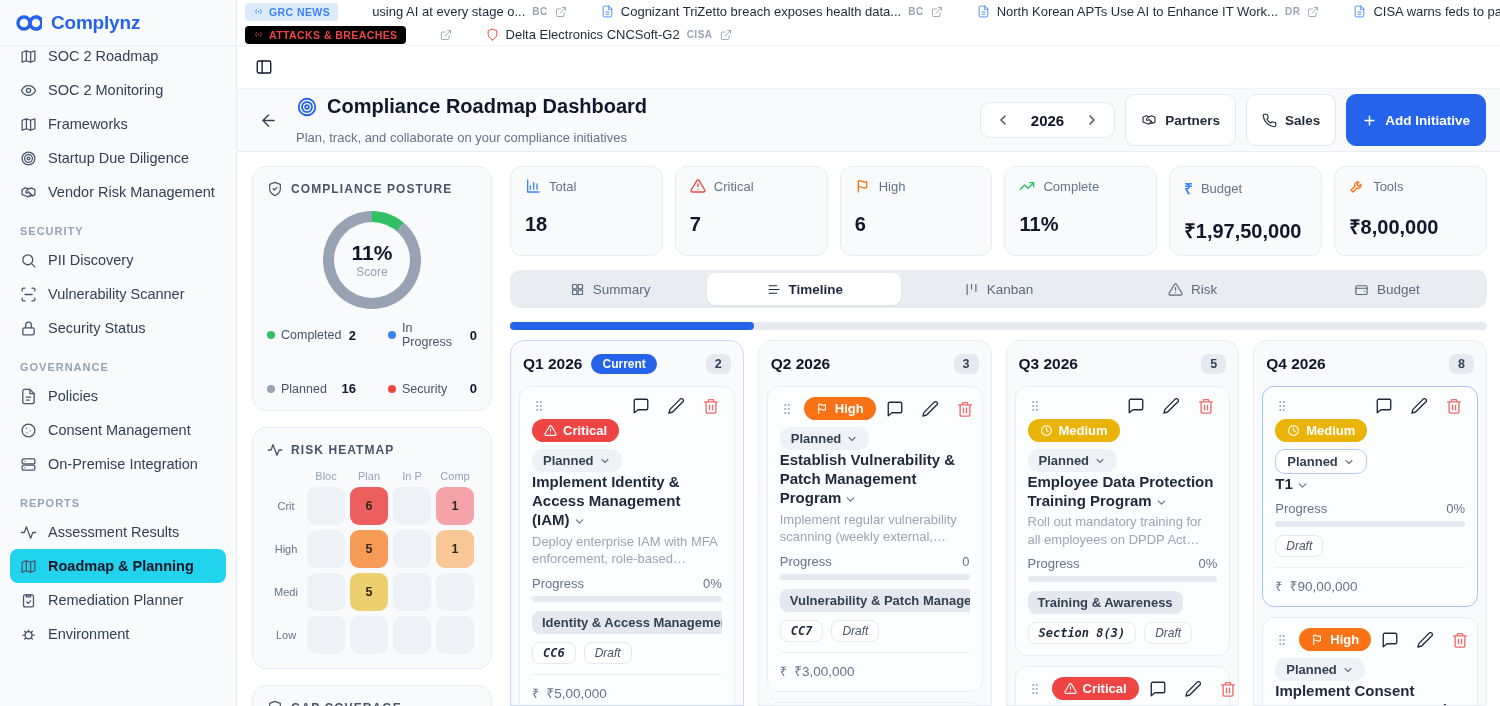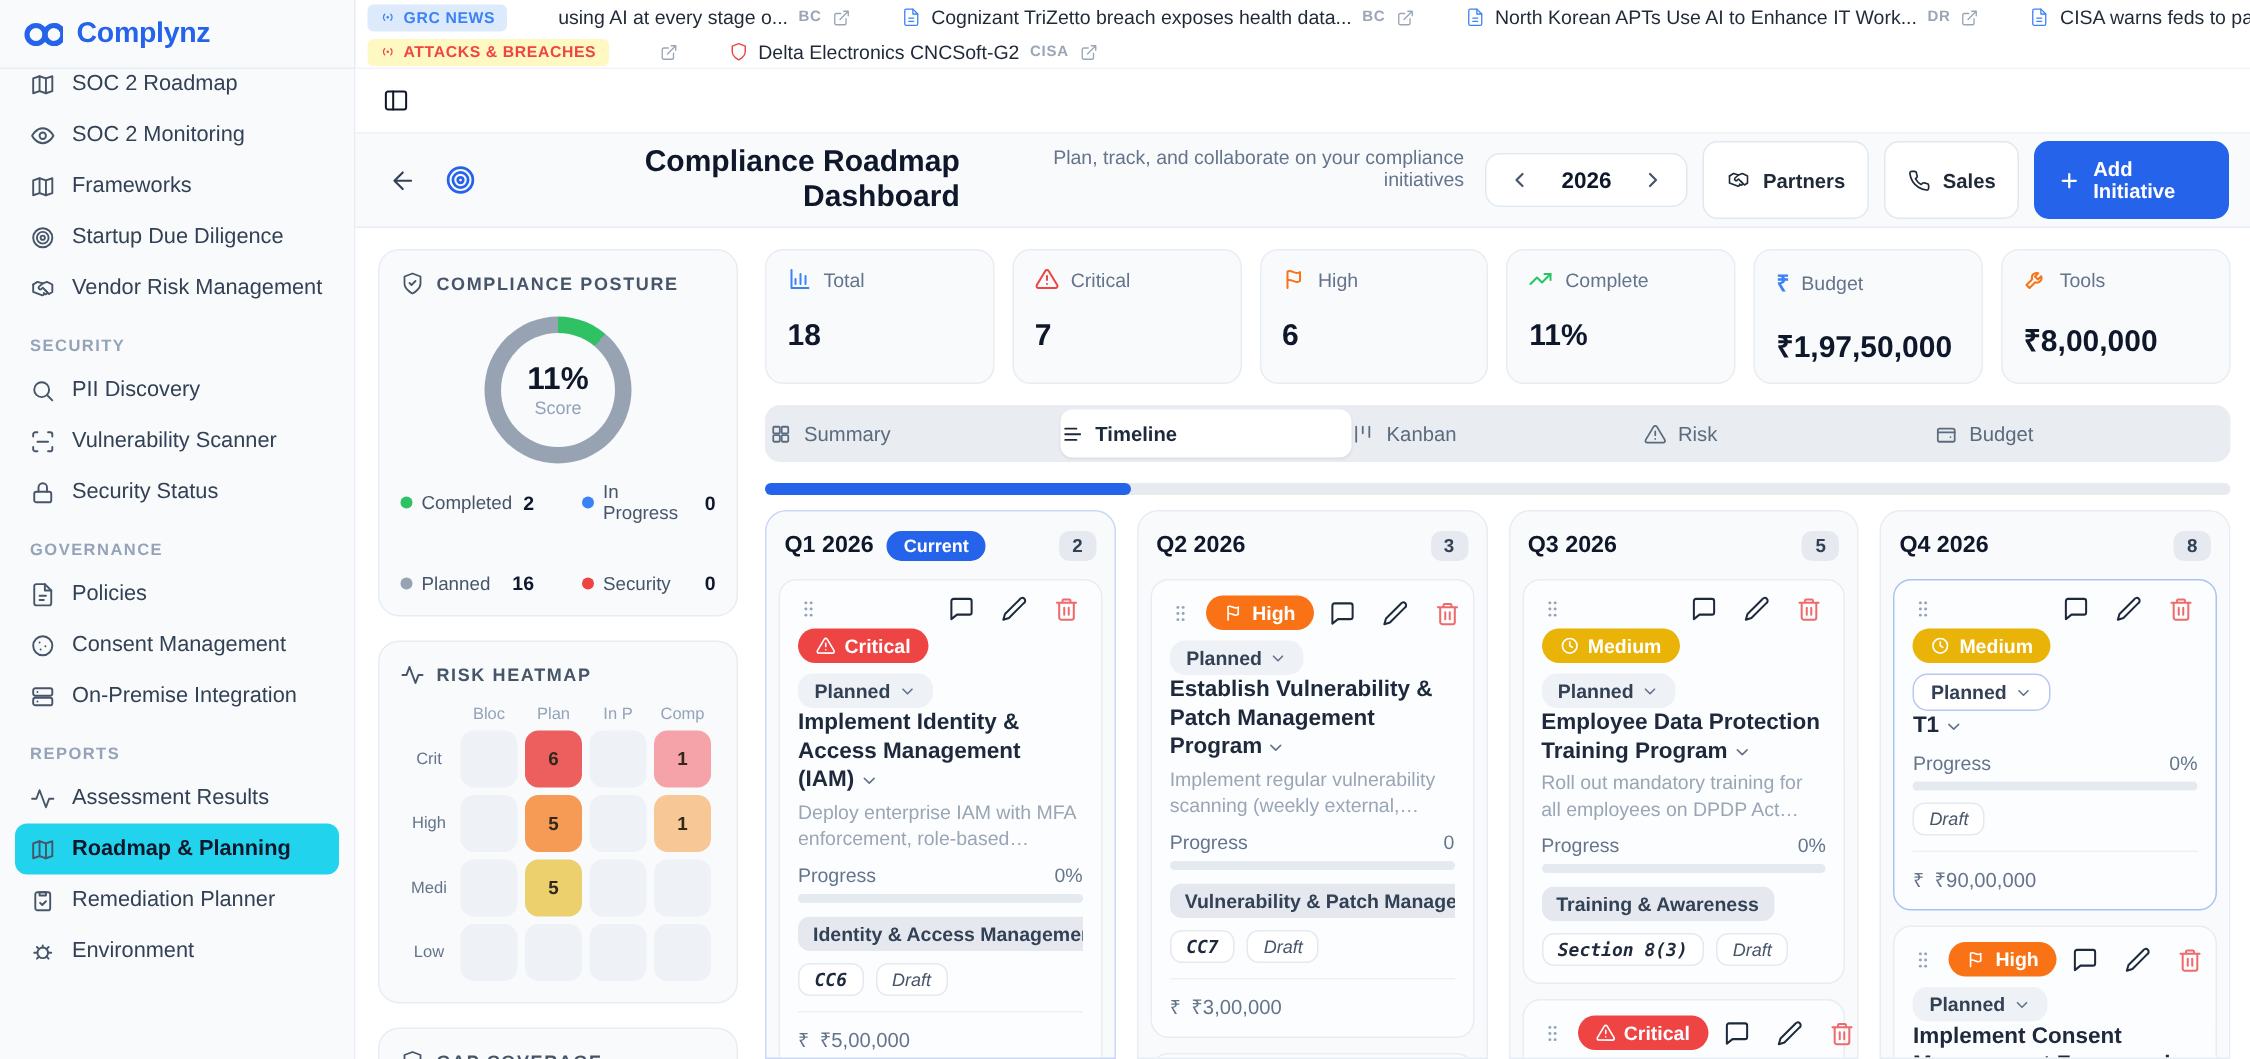--- a/index.html
+++ b/index.html
@@ -20,29 +20,29 @@
   .nav-label { margin:16px 10px 6px; font-size:11px; font-weight:bold; color:#94a3b8; letter-spacing:0.09em; }
 
   
   .main { flex:1; min-width:0; display:flex; flex-direction:column; }
 
   
   .ticker { height:46px; border-bottom:1px solid #f1f5f9; }
   .t-row { height:23px; display:flex; align-items:center; gap:34px; padding-left:8px; white-space:nowrap; overflow:hidden; }
   .t-badge { display:inline-flex; align-items:center; gap:5px; font-size:10.5px; font-weight:bold; letter-spacing:0.04em; padding:3px 8px; border-radius:4px; flex:none; }
   .t-badge.news { background:#ddeafc; color:#3b82f6; }
-  .t-badge.breach { background:#fef9c3; color:#ef4444; }
+  .t-badge.breach { background:#000000; color:#ef4444; }
   .t-item { display:inline-flex; align-items:center; gap:7px; font-size:13px; color:#1f2937; }
   .t-src { font-size:10px; font-weight:bold; color:#9aa6b5; letter-spacing:0.05em; }
 
   
   .toolbar { height:42px; display:flex; align-items:center; padding-left:18px; background:#fff; }
   .page-header { height:64px; background:#f8fafc; border-top:1px solid #eef2f6; border-bottom:1px solid #e8edf3; display:flex; align-items:center; padding:0 14px 0 18px; gap:14px; }
   .back-btn { color:#334155; cursor:pointer; padding:4px; }
-  .ph-titlebox { display:flex; flex-direction:row; gap:12px;text-align:right; }
+  .ph-titlebox { display:flex; flex-direction:column; gap:12px; }
   .ph-toprow { display:flex; align-items:center; gap:9px; }
   .page-title { font-size:20px; font-weight:bold; color:#0f172a; }
   .page-sub { font-size:13px; color:#64748b; }
   .ph-right { margin-left:auto; display:flex; align-items:center; gap:10px; }
   .year-nav { display:flex; align-items:center; background:#fff; border:1px solid #e2e8f0; border-radius:10px; height:36px; padding:0 4px; }
   .year-nav .yr-btn { padding:6px 10px; color:#475569; cursor:pointer; }
   .year-val { font-size:15px; font-weight:bold; padding:0 10px; }
   .btn { display:inline-flex; align-items:center; gap:8px; height:52px; padding:0 15px; border-radius:10px; font-size:13.5px; font-weight:bold; cursor:pointer; }
   .btn.ghost { background:#fff; border:1px solid #e2e8f0; color:#1f2937; }
   .btn.primary { background:#2563eb; border:1px solid #2563eb; color:#fff; }
@@ -74,21 +74,21 @@
   .right-col { flex:1; min-width:0; display:flex; flex-direction:column; }
 
   
   .stats { display:flex; gap:12px; margin-bottom:14px; }
   .stat-card { flex:1; background:#f8fafc; border:1px solid #e8edf3; border-radius:12px; padding:11px 14px; }
   .stat-top { display:flex; align-items:center; gap:8px; font-size:13px; color:#64748b; }
   .stat-val { margin-top:19px; font-size:20px; font-weight:bold; color:#0f172a; }
 
   
   .tabs { display:flex; background:#e9edf2; border-radius:10px; padding:3px; margin-bottom:14px; }
-  .tab { flex:1; display:flex; align-items:center; justify-content:flex-start; gap:8px; height:32px; border-radius:8px; font-size:13.5px; color:#5b6b7e; cursor:pointer; }
+  .tab { flex:1; display:flex; align-items:center; justify-content:center; gap:8px; height:32px; border-radius:8px; font-size:13.5px; color:#5b6b7e; cursor:pointer; }
   .tab.active { background:#fff; color:#1e293b; font-weight:bold; box-shadow:0 1px 2px rgba(15,23,42,0.08); }
 
   
   .hscroll { height:8px; border-radius:4px; background:#e7ebf0; margin-bottom:10px; position:relative; }
   .hscroll-thumb { position:absolute; left:0; top:0; height:8px; width:25%; border-radius:4px; background:#2563eb; }
 
   
   .quarters { flex:1; min-height:0; display:flex; gap:14px; overflow:hidden; }
   .qcol { flex:1; min-width:0; background:#f8fafc; border:1px solid #e8edf3; border-radius:14px 14px 0 0; display:flex; flex-direction:column; overflow:hidden; }
   .qcol.current { border-color:#c9d8f6; }

